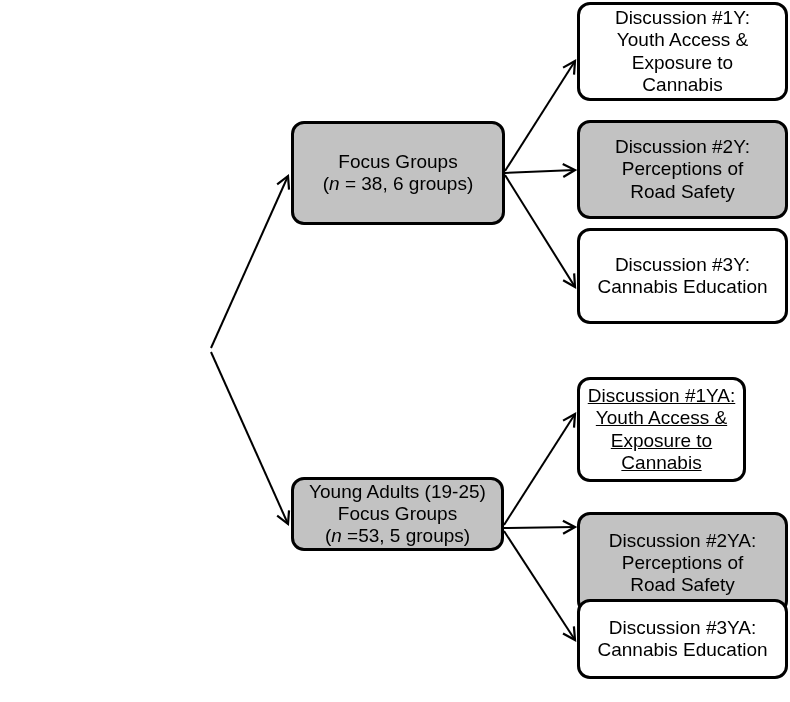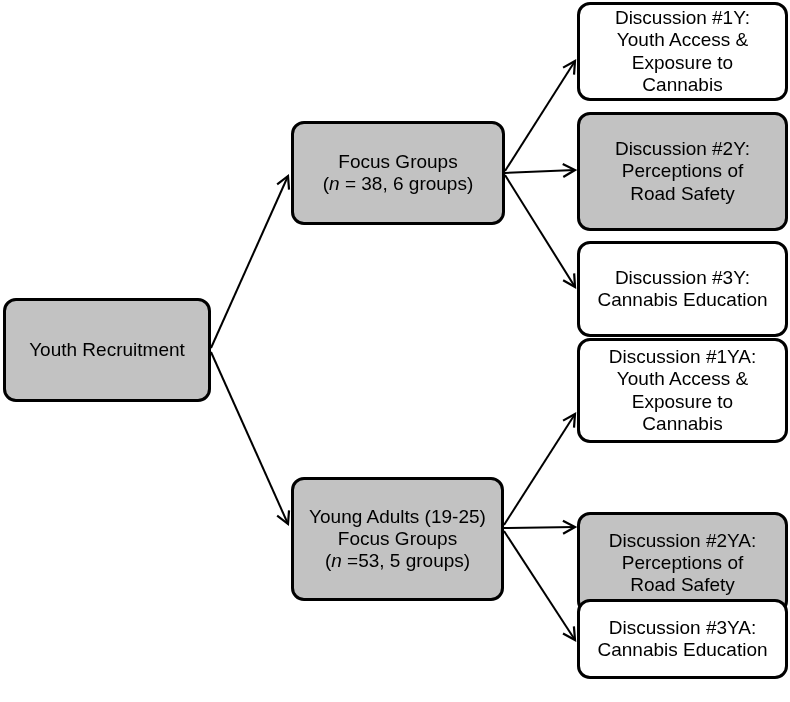--- a/index.html
+++ b/index.html
@@ -44,25 +44,25 @@
     padding: 8px 6px;
   }
   .node.gray  { background: var(--box-gray, #c2c2c2); }
   .node.white { background: var(--box-white, #ffffff); }
   .multiline { white-space: pre-line; }
   .n-line { white-space: pre; }
   .n-line i { font-style: italic; }
   
   #node-recruitment   { left: 3px;   top: 298px; width: 208px; height: 104px; }
   #node-youth-focus   { left: 291px; top: 121px; width: 214px; height: 104px; }
-  #node-ya-focus      { left: 291px; top: 477px; width: 213px; height: 124px; }
+  #node-ya-focus      { left: 291px; top: 477px; width: 213px; height: 74px; }
   #node-d1y  { left: 577px; top: 2px;   width: 211px; height: 99px;  }
-  #node-d2y  { left: 577px; top: 112px; width: 211px; height: 119px;  }
-  #node-d3y  { left: 577px; top: 241px; width: 211px; height: 96px; }
-  #node-d1ya { left: 577px; top: 338px; width: 211px; height: 105px; }
+  #node-d2y  { left: 577px; top: 120px; width: 211px; height: 99px;  }
+  #node-d3y  { left: 577px; top: 228px; width: 211px; height: 96px; }
+  #node-d1ya { left: 577px; top: 377px; width: 169px; height: 105px; text-decoration: underline; }
   #node-d2ya { left: 577px; top: 477px; width: 211px; height: 102px; margin-top: 35px; }
   #node-d3ya { left: 577px; top: 599px; width: 211px; height: 80px;  }
 </style>
 </head>
 <body>
 
 <div id="figure">
 
   <svg id="arrows" viewBox="0 0 790 702" xmlns="http://www.w3.org/2000/svg">
     <defs>
@@ -73,23 +73,20 @@
     <line class="arrow-line" x1="211" y1="348" x2="288" y2="176" marker-end="url(#open-arrow)"></line>
     <line class="arrow-line" x1="211" y1="352" x2="288" y2="524" marker-end="url(#open-arrow)"></line>
     <line class="arrow-line" x1="505" y1="171" x2="575" y2="61" marker-end="url(#open-arrow)"></line>
     <line class="arrow-line" x1="505" y1="173" x2="575" y2="170" marker-end="url(#open-arrow)"></line>
     <line class="arrow-line" x1="505" y1="175" x2="575" y2="287" marker-end="url(#open-arrow)"></line>
     <line class="arrow-line" x1="504" y1="525" x2="575" y2="414" marker-end="url(#open-arrow)"></line>
     <line class="arrow-line" x1="504" y1="528" x2="575" y2="527" marker-end="url(#open-arrow)"></line>
     <line class="arrow-line" x1="504" y1="531" x2="575" y2="640" marker-end="url(#open-arrow)"></line>
   </svg>
 
-  <div class="node gray" id="node-recruitment">
-    <div>Youth Recruitment</div>
-  </div>
 
   <div class="node gray" id="node-youth-focus">
     <div>Focus Groups</div>
     <div class="n-line"><span>(</span><i>n</i><span> = 38, 6 groups)</span></div>
   </div>
 
   <div class="node gray" id="node-ya-focus">
     <div>Young Adults (19-25)</div>
     <div>Focus Groups</div>
     <div class="n-line"><span>(</span><i>n</i><span> =53, 5 groups)</span></div>

